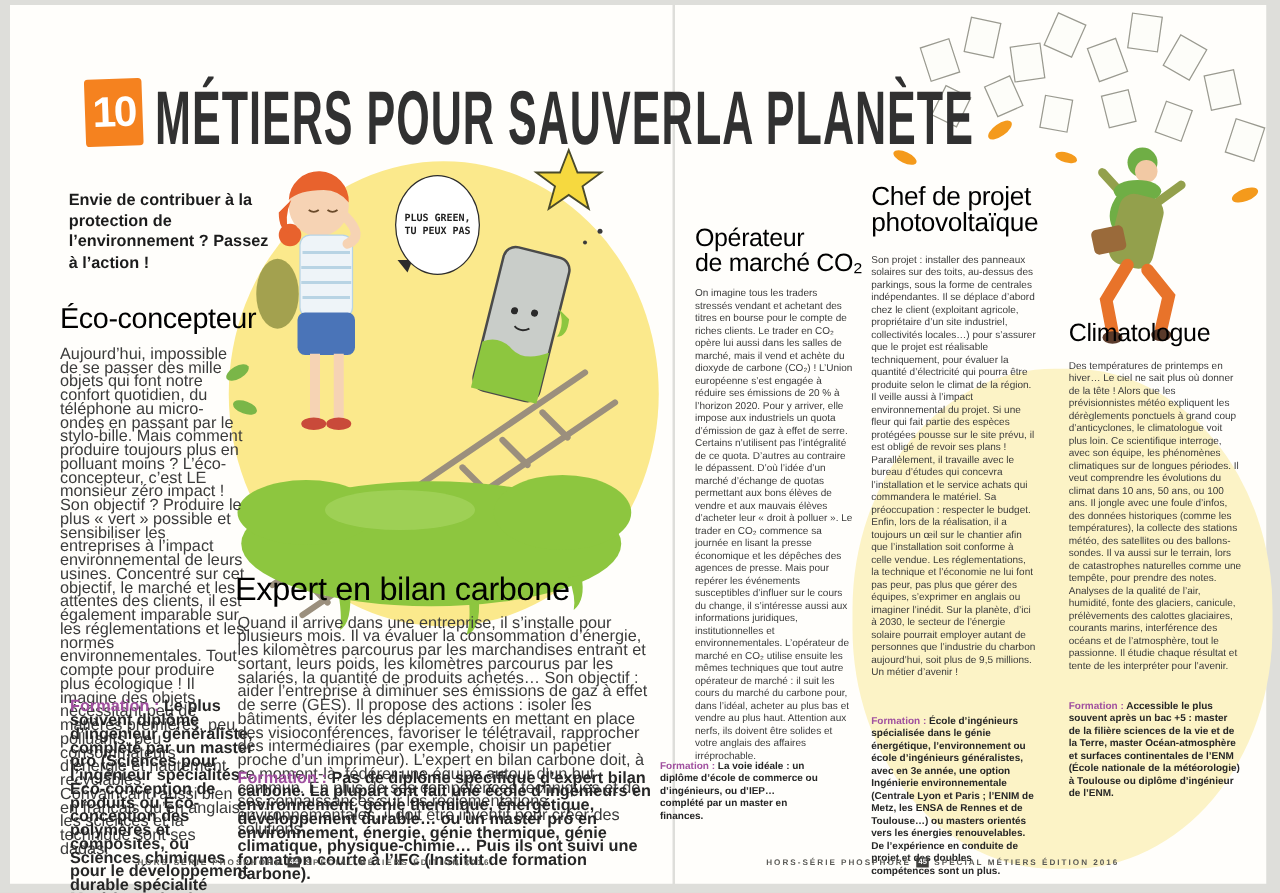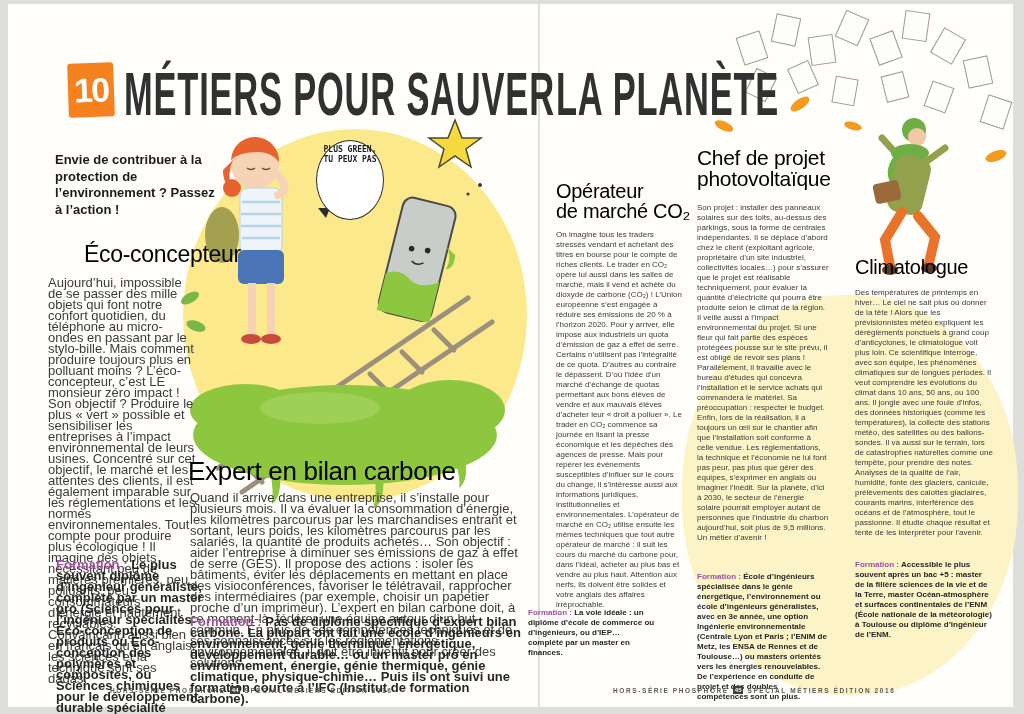--- a/index.html
+++ b/index.html
@@ -21,21 +21,21 @@
   .intro{font-size:13px;font-weight:700;color:#1c1c1c;line-height:1.28;z-index:3;}
 
   .article-title{font-weight:400;color:#000000;line-height:0.98;letter-spacing:-0.3px;z-index:3;}
   .body-text{color:#3b3b3b;z-index:3;}
   .left-body{font-size:13px;line-height:11px;}
   .right-body{font-size:8px;line-height:10px;}
   .formation{font-weight:700;color:#262626;z-index:3;}
   .formation .flabel{color:#a0509f;}
 
   .bubble{background:#fff;border:1.5px solid #2c2c2c;border-radius:50%;
-    display:flex;align-items:flex-start;justify-content:center;text-align:center;
+    display:flex;align-items:center;justify-content:center;text-align:center;
     font-size:8px;font-weight:700;color:#222;line-height:1.25;z-index:5;
     font-family:"DejaVu Sans Mono",monospace;letter-spacing:0px;padding:4px;}
   .bubble-tail{width:0;height:0;border-style:solid;border-width:10px 4px 0 8px;
     border-color:#2c2c2c transparent transparent transparent;z-index:4;}
 
   .pale-blob{background:#fcf3c6;border-radius:48%;z-index:1;}
 
   .footer{font-size:6.5px;font-weight:700;letter-spacing:1.6px;color:#5a5a56;
     display:flex;align-items:center;gap:4px;z-index:3;white-space:nowrap;}
   .pagenum{background:#3f3f3d;color:#fdfdfd;font-size:6px;letter-spacing:0;
@@ -123,21 +123,21 @@
       <ellipse cx="101" cy="249" rx="10" ry="5" fill="#c94a3a"></ellipse>
       <ellipse cx="121" cy="249" rx="10" ry="5" fill="#c94a3a"></ellipse>
     </g>
   </svg>
 
   <div class="abs bubble" style="left:316px;top:140px;width:58px;height:70px;">
     <span>PLUS GREEN, TU PEUX PAS</span>
   </div>
   <div class="abs bubble-tail" style="left:318px;top:208px;"></div>
 
-  <div class="abs article-title" style="left:48px;top:243px;font-size:23px;margin-left:36px;">Éco-concepteur</div>
+  <div class="abs article-title" style="left:48px;top:243px;font-size:23px;">Éco-concepteur</div>
   <div class="abs body-text left-body z2" style="left:48px;top:277px;width:148px;">Aujourd’hui, impossible de se passer des mille objets qui font notre confort quotidien, du téléphone au micro-ondes en passant par le stylo-bille. Mais comment produire toujours plus en polluant moins ? L’éco-concepteur, c’est LE monsieur zéro impact ! Son objectif ? Produire le plus « vert » possible et sensibiliser les entreprises à l’impact environnemental de leurs usines. Concentré sur cet objectif, le marché et les attentes des clients, il est également imparable sur les réglementations et les normes environnementales. Tout compte pour produire plus écologique ! Il imagine des objets nécessitant peu de matières premières, peu polluants, peu consommateurs d’énergie et hautement recyclables. Convaincant, aussi bien en français qu’en anglais, les sciences et la technique sont ses dadas.</div>
   <div class="abs formation left-body" style="left:56px;top:559px;width:152px;">
     <span class="flabel">Formation :</span>
     <span>Le plus souvent diplôme d’ingénieur généraliste, complété par un master pro (Sciences pour l’ingénieur spécialités Éco-conception de produits ou Éco-conception des polymères et composites, ou Sciences chimiques pour le développement durable spécialité Matériaux plastiques et éco-conception) ou mastère spécialisé en Éco-conception et management environnemental.</span>
   </div>
 
   <div class="abs article-title" style="left:188px;top:459px;font-size:26px;">Expert en bilan carbone</div>
   <div class="abs body-text left-body" style="left:190px;top:492px;width:336px;">Quand il arrive dans une entreprise, il s’installe pour plusieurs mois. Il va évaluer la consommation d’énergie, les kilomètres parcourus par les marchandises entrant et sortant, leurs poids, les kilomètres parcourus par les salariés, la quantité de produits achetés… Son objectif : aider l’entreprise à diminuer ses émissions de gaz à effet de serre (GES). Il propose des actions : isoler les bâtiments, éviter les déplacements en mettant en place des visioconférences, favoriser le télétravail, rapprocher des intermédiaires (par exemple, choisir un papetier proche d’un imprimeur). L’expert en bilan carbone doit, à ce moment-là, fédérer une équipe autour d’un but commun. En plus de ses compétences techniques et de ses connaissances sur les réglementations environnementales, il doit être inventif pour créer des solutions.</div>
   <div class="abs formation left-body" style="left:190px;top:616px;width:336px;">
     <span class="flabel">Formation :</span>

